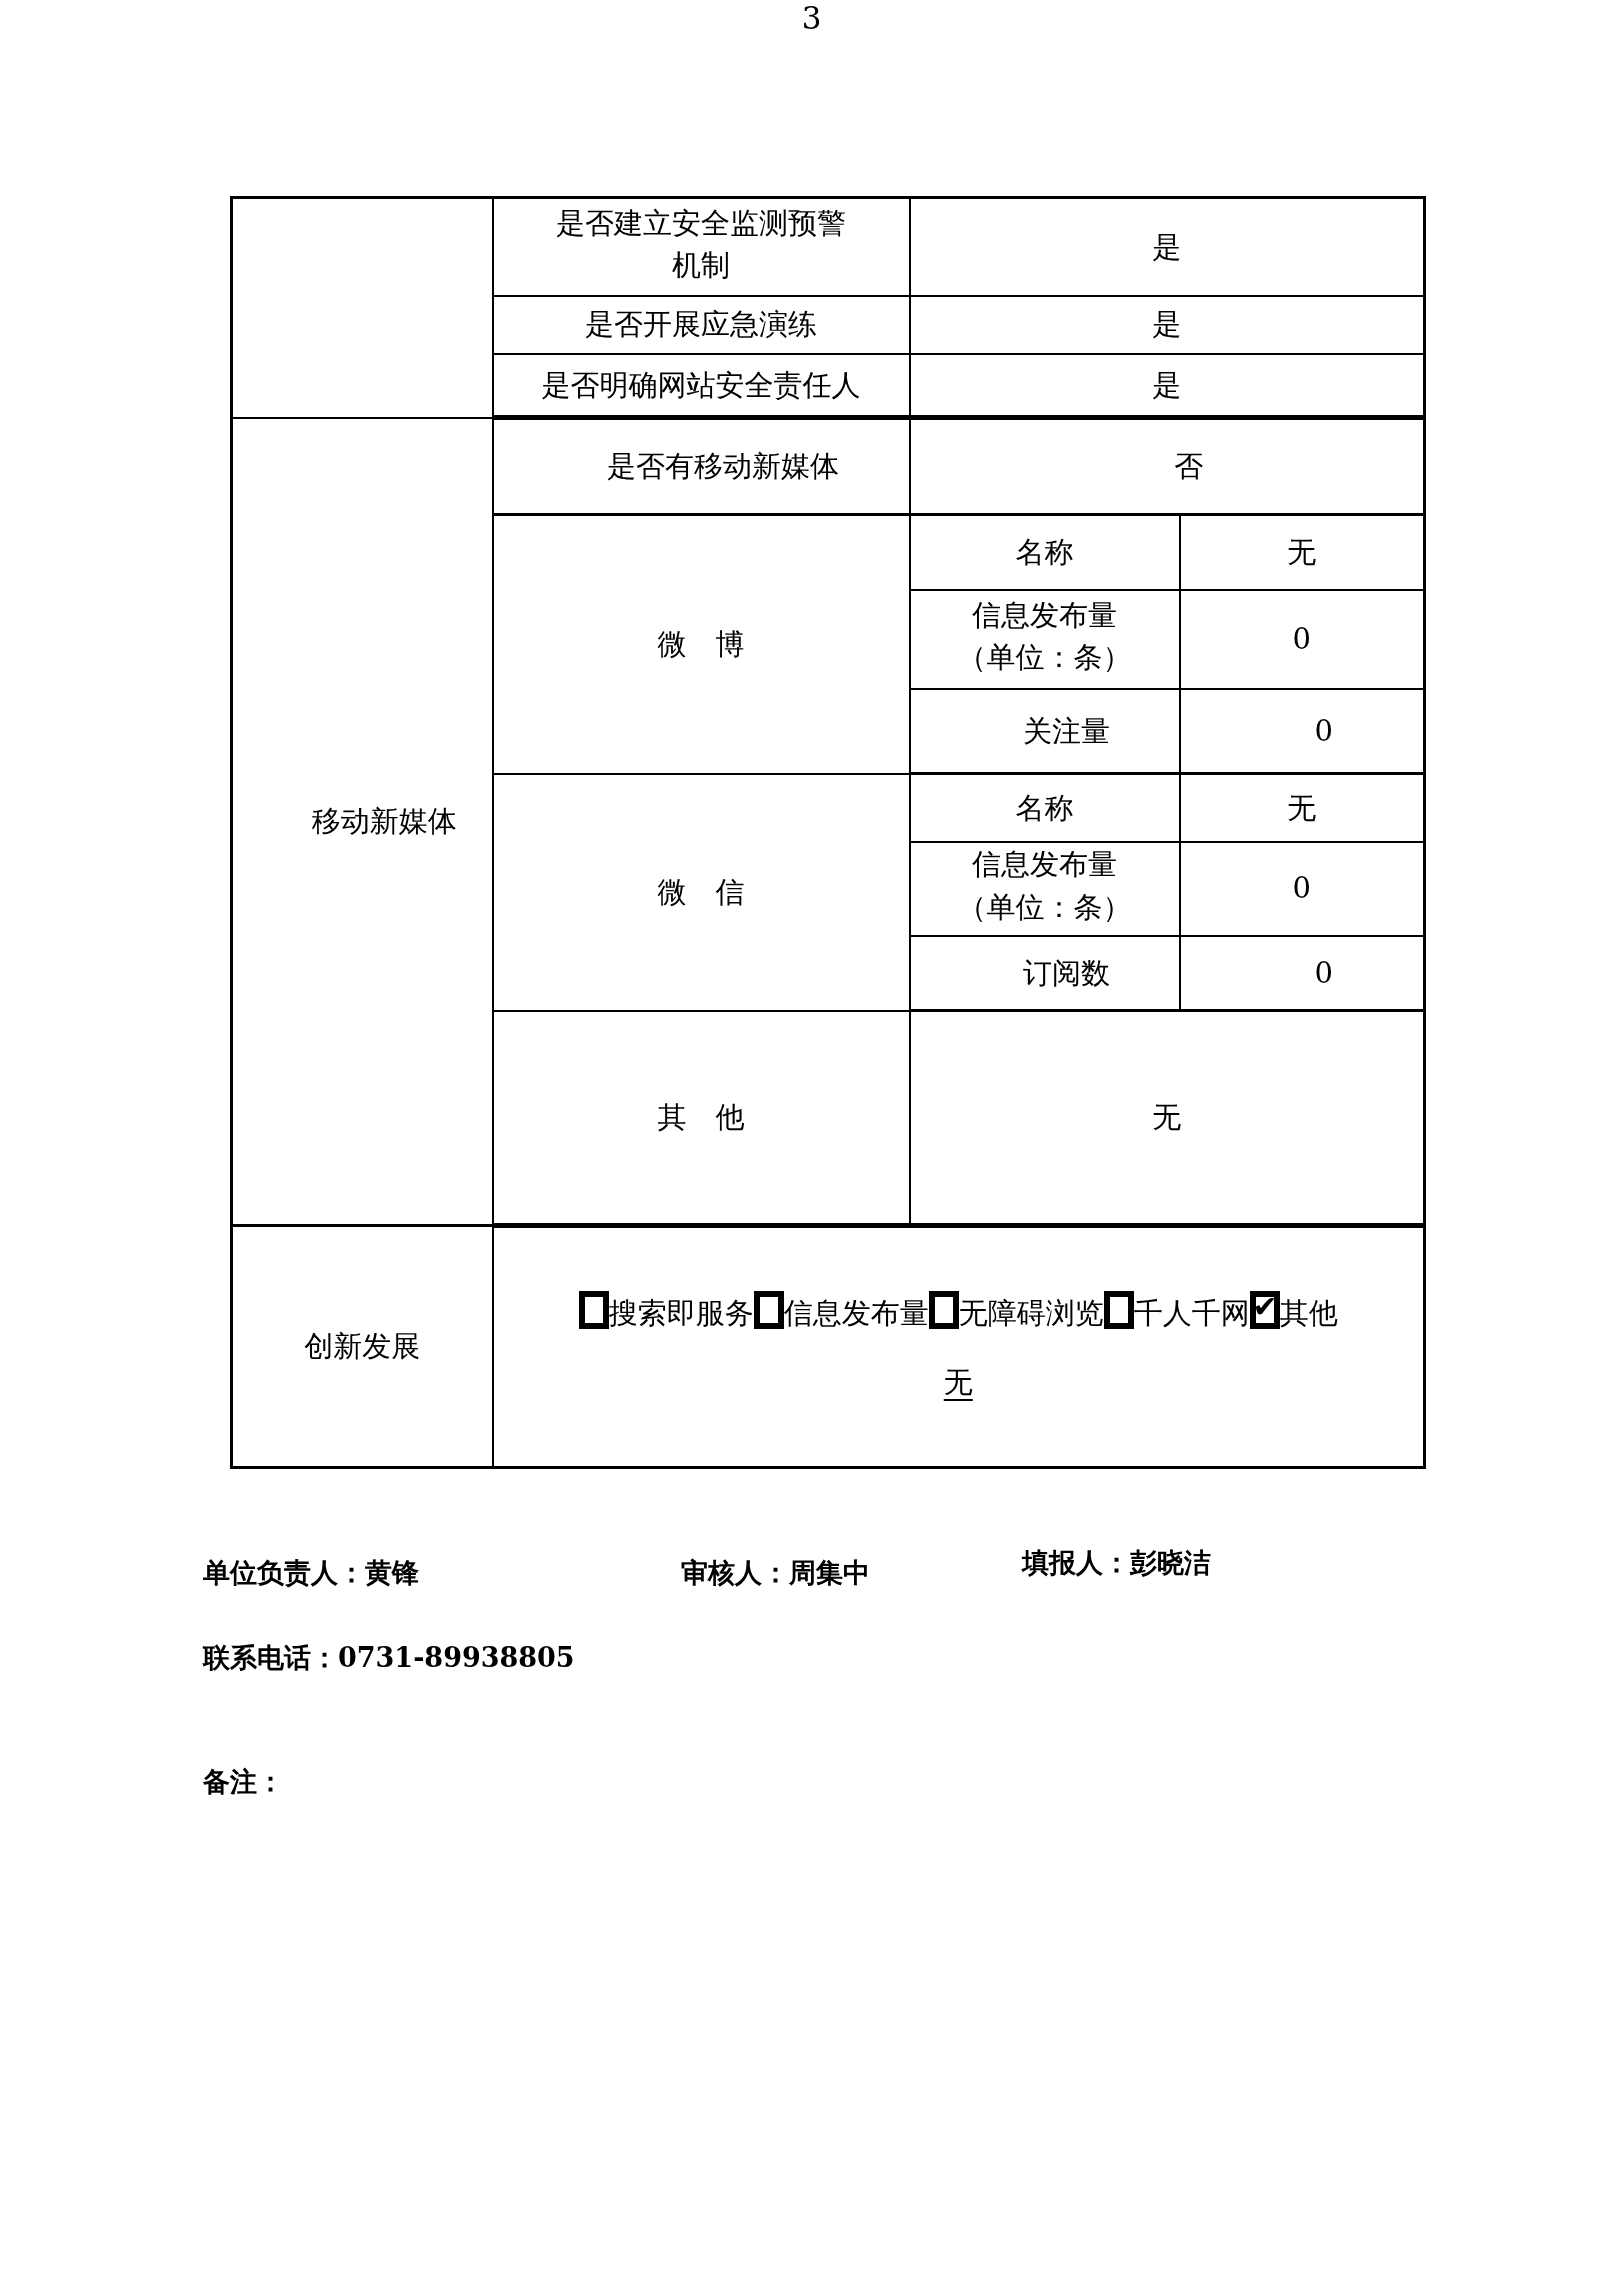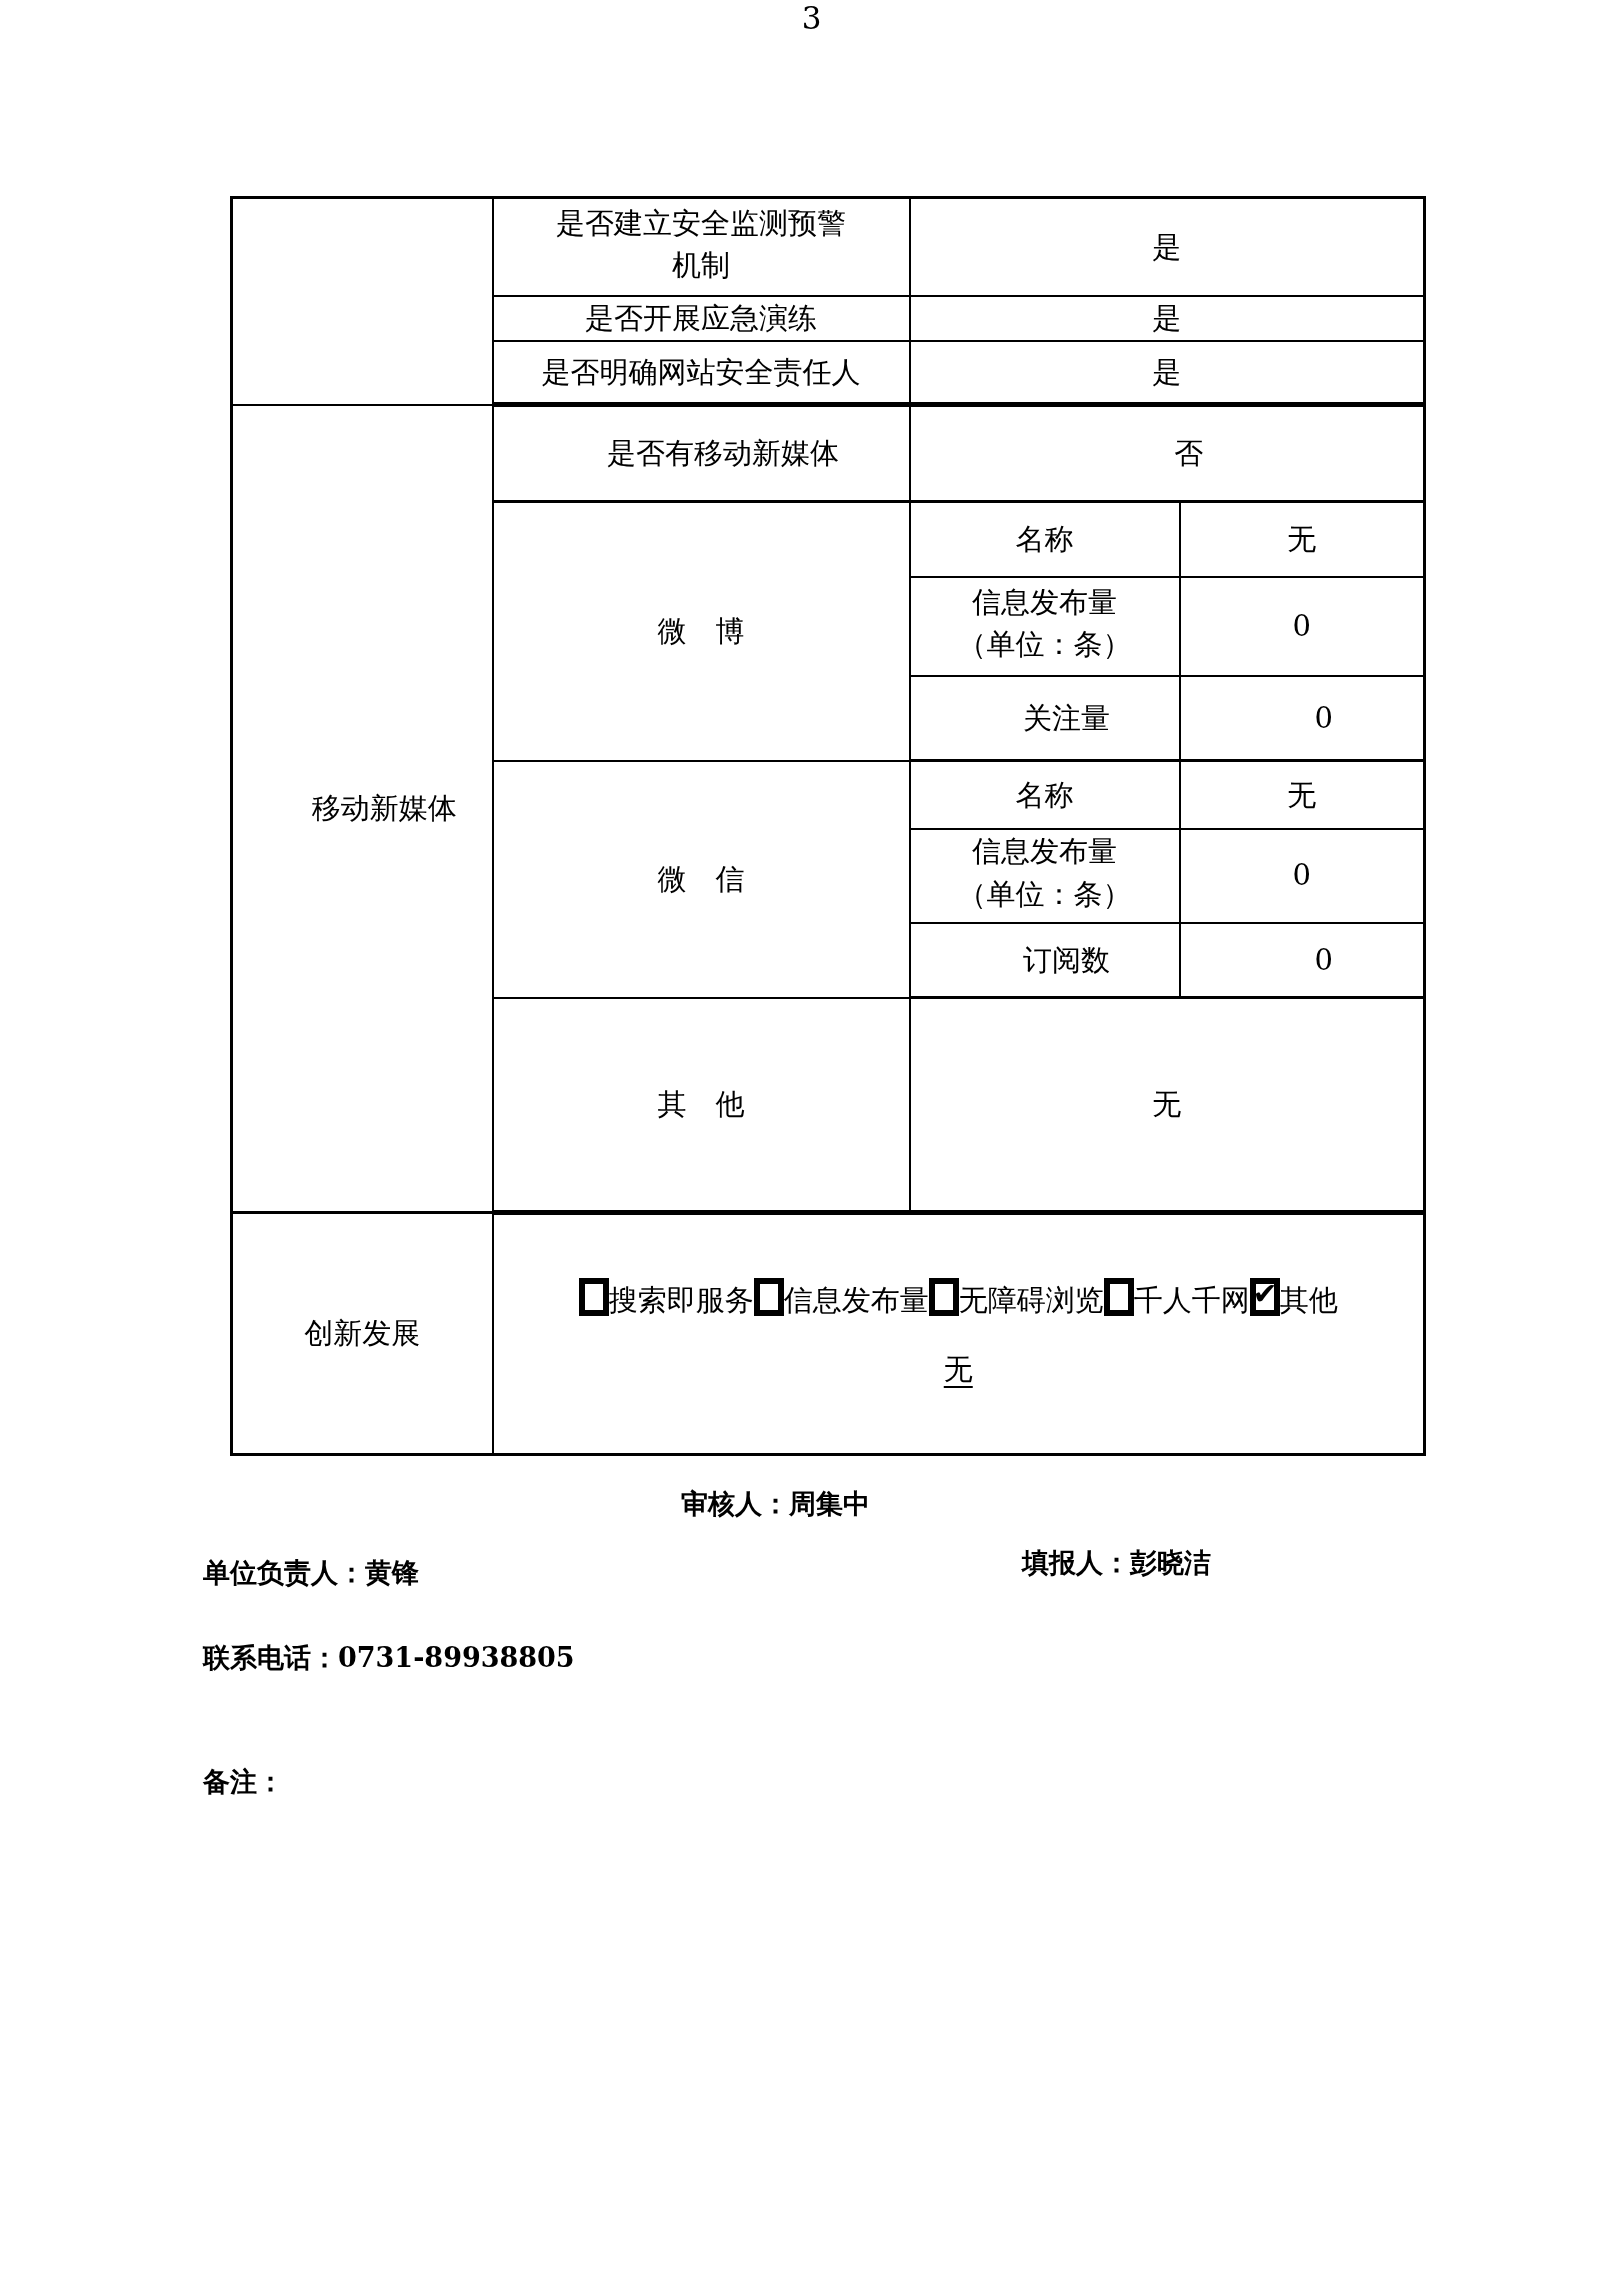--- a/index.html
+++ b/index.html
@@ -78,21 +78,21 @@
         <col style="width:245px">
     </colgroup>
 
     <tbody>
         <tr style="height:98px">
       <td rowspan="3"></td>
       <td class="multiline">是否建立安全监测预警
 机制</td>
       <td colspan="2">是</td>
     </tr>
-    <tr style="height:45px">
+    <tr style="height:58px">
       <td>是否开展应急演练</td>
       <td colspan="2">是</td>
     </tr>
     <tr style="height:64px" class="sep">
       <td>是否明确网站安全责任人</td>
       <td colspan="2">是</td>
     </tr>
 
     <tr style="height:97px" class="sep2">
       <td rowspan="8">移动新媒体</td>
@@ -143,20 +143,20 @@
         </div>
         <div class="innov-line2">
           <span class="underline">无</span>
         </div>
       </td>
     </tr>
   </tbody>
     </table>
 
   <div class="foot" style="left:203px; top:1557px;">单位负责人：黄锋</div>
-  <div class="foot" style="left:681px; top:1488px;">审核人：周集中</div>
+  <div class="foot" style="left:681px; top:1557px;">审核人：周集中</div>
   <div class="foot" style="left:1022px; top:1547px;">填报人：彭晓洁</div>
   <div class="foot" style="left:203px; top:1642px;text-align:right;">联系电话：0731-89938805</div>
   <div class="foot" style="left:203px; top:1766px;">备注：</div>
 
   <div class="page-num">3</div>
 </div>
 
 
 </body></html>

